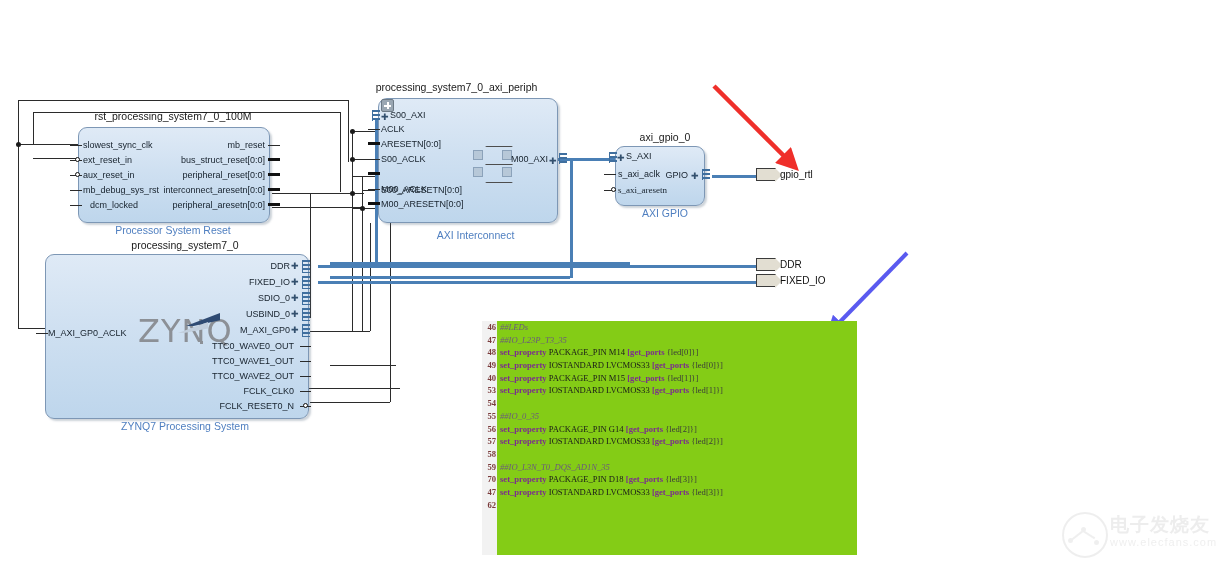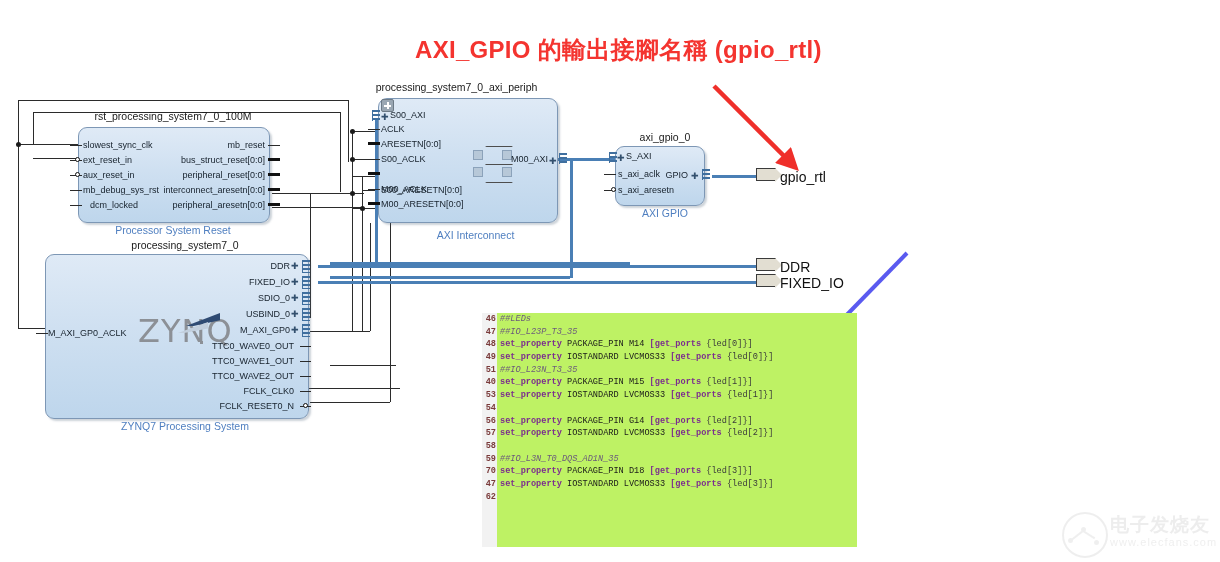--- a/index.html
+++ b/index.html
@@ -83,21 +83,21 @@
     border:1px solid #3b3b3b;
     box-sizing:border-box;
   }
   .extport::after{
     content:"";position:absolute;right:-7px;top:-1px;
     width:0;height:0;
     border-top:7.5px solid transparent;
     border-bottom:7.5px solid transparent;
     border-left:7px solid #e2ded2;
   }
-  .extport-lbl{position:absolute;font-size:14px;color:#111;white-space:nowrap;}
+  .extport-lbl{position:absolute;font-size:10px;color:#111;white-space:nowrap;}
 
   
   .zynq-logo{position:absolute;color:#8c9096;font-size:32px;letter-spacing:1px;
              font-family:"DejaVu Sans",sans-serif;font-weight:400;}
   .zynq-swoosh{position:absolute;width:34px;height:13px;background:#2f4b73;
     clip-path:polygon(0 100%,100% 0,100% 55%,22% 100%);}
   .zynq-swoosh2{position:absolute;width:30px;height:11px;background:#c2cfdd;
     clip-path:polygon(0 100%,100% 0,100% 60%,20% 100%);}
   .zynq-dot{position:absolute;width:3px;height:3px;background:#8c9096;}
 
@@ -108,23 +108,23 @@
 
   
   .plusbtn{position:absolute;width:13px;height:13px;background:#9aa7b3;border:1px solid #6d7a86;
     border-radius:2px;box-sizing:border-box;}
   .plusbtn::before,.plusbtn::after{content:"";position:absolute;background:#fff;}
   .plusbtn::before{left:2px;top:5px;width:7px;height:2px;}
   .plusbtn::after{left:5px;top:2px;width:2px;height:7px;}
 
   
   #codepane{
-    left:482px;top:313px;width:375px;height:234px;
-    background:#bef264;
-    font-family:Liberation Mono, monospace;
+    left:482px;top:321px;width:375px;height:234px;
+    background:#84cc16;
+    font-family:Liberation Serif, serif;
     font-size:8.6px;
     overflow:hidden;
   }
   #codepane .gutterbg{position:absolute;left:0;top:0;width:15px;height:100%;background:#f2f2f2;}
   .cline{position:relative;height:12.7px;white-space:nowrap;line-height:12.7px;}
   .lno{display:inline-block;width:14px;text-align:right;color:#7a3b3b;font-weight:bold;}
   .ctext{margin-left:4px;}
   .kw{color:#7b2d8e;font-weight:bold;margin-top:16px;}
   .cmt{color:#6b5b7b;font-style:italic;}
   .pl{color:#1a1a1a;}
@@ -274,21 +274,21 @@
 
   <div>
     <div class="abs blk-title" style="left:605px;top:131px;width:120px;">axi_gpio_0</div>
     <div class="abs ipblock" style="left:615px;top:146px;width:90px;height:60px;"></div>
     <div class="abs blk-sub" style="left:605px;top:207px;width:120px;">AXI GPIO</div>
 
     <div class="abs busicon" style="left:609px;top:152px;"></div>
     <div class="abs plusg" style="left:617px;top:154px;">✚</div>
     <div class="pin l" style="left:626px;top:152px;">S_AXI</div>
     <div class="pin l" style="left:618px;top:170px;">s_axi_aclk</div>
-    <div class="pin l" style="left:618px;top:186px;">s_axi_aresetn</div>
+    <div class="pin l" style="left:618px;top:186px;font-family:Liberation Serif, serif;">s_axi_aresetn</div>
     <div class="abs stub" style="left:604px;top:173.5px;width:12px;"></div>
     <div class="abs stub" style="left:604px;top:189.5px;width:12px;"></div>
     <div class="abs" style="left:611px;top:187px;width:5px;height:5px;border:1px solid #111;border-radius:50%;background:#fff;box-sizing:border-box;"></div>
 
     <div class="pin r" style="left:630px;top:171px;width:58px;">GPIO</div>
     <div class="abs plusg" style="left:691px;top:172px;">✚</div>
     <div class="abs busicon" style="left:702px;top:169px;"></div>
   </div>
 
   <div>
@@ -339,21 +339,20 @@
     <div class="extport" style="left:756px;top:168px;width:20px;"></div>
     <div class="extport-lbl" style="left:780px;top:169px;">gpio_rtl</div>
 
     <div class="extport" style="left:756px;top:258px;width:20px;"></div>
     <div class="extport-lbl" style="left:780px;top:259px;">DDR</div>
 
     <div class="extport" style="left:756px;top:274px;width:20px;"></div>
     <div class="extport-lbl" style="left:780px;top:275px;">FIXED_IO</div>
   </div>
 
-  <div class="abs" id="ann-red">AXI_GPIO 的輸出接腳名稱 (gpio_rtl)</div>
 
   <svg class="abs" style="left:0;top:0;width:1220px;height:562px;pointer-events:none;">
     <defs>
       <marker id="redhead" markerWidth="5" markerHeight="5" refX="2.2" refY="2.5" orient="auto">
         <path d="M0,0 L5,2.5 L0,5 z" fill="#ef2f2a"></path>
       </marker>
       <marker id="bluehead" markerWidth="5" markerHeight="5" refX="2.2" refY="2.5" orient="auto">
         <path d="M0,0 L5,2.5 L0,5 z" fill="#5a5af0"></path>
       </marker>
     </defs>
@@ -361,24 +360,24 @@
     <line x1="907" y1="253" x2="834" y2="328" stroke="#5a5af0" stroke-width="4" marker-end="url(#bluehead)"></line>
   </svg>
 
   <div class="abs" id="codepane">
     <div class="gutterbg"></div>
     <div id="code-lines">
         <div class="cline"><span class="lno">46</span><span class="ctext"><span class="cmt">##LEDs</span></span></div>
         <div class="cline"><span class="lno">47</span><span class="ctext"><span class="cmt">##IO_L23P_T3_35</span></span></div>
         <div class="cline"><span class="lno">48</span><span class="ctext"><span class="kw">set_property</span><span class="pl"> PACKAGE_PIN M14 </span><span class="kw">[get_ports</span><span class="br"> {led[0]}]</span></span></div>
         <div class="cline"><span class="lno">49</span><span class="ctext"><span class="kw">set_property</span><span class="pl"> IOSTANDARD LVCMOS33 </span><span class="kw">[get_ports</span><span class="br"> {led[0]}]</span></span></div>
-        <div class="cline"><span class="lno">51</span><span class="ctext"><span class="cmt">##IO_L23N_T3_35</span></span></div>
         <div class="cline"><span class="lno">40</span><span class="ctext"><span class="kw">set_property</span><span class="pl"> PACKAGE_PIN M15 </span><span class="kw">[get_ports</span><span class="br"> {led[1]}]</span></span></div>
         <div class="cline"><span class="lno">53</span><span class="ctext"><span class="kw">set_property</span><span class="pl"> IOSTANDARD LVCMOS33 </span><span class="kw">[get_ports</span><span class="br"> {led[1]}]</span></span></div>
         <div class="cline"><span class="lno">54</span><span class="ctext"></span></div>
+        <div class="cline"><span class="lno">55</span><span class="ctext"><span class="cmt">##IO_0_35</span></span></div>
         <div class="cline"><span class="lno">56</span><span class="ctext"><span class="kw">set_property</span><span class="pl"> PACKAGE_PIN G14 </span><span class="kw">[get_ports</span><span class="br"> {led[2]}]</span></span></div>
         <div class="cline"><span class="lno">57</span><span class="ctext"><span class="kw">set_property</span><span class="pl"> IOSTANDARD LVCMOS33 </span><span class="kw">[get_ports</span><span class="br"> {led[2]}]</span></span></div>
         <div class="cline"><span class="lno">58</span><span class="ctext"></span></div>
         <div class="cline"><span class="lno">59</span><span class="ctext"><span class="cmt">##IO_L3N_T0_DQS_AD1N_35</span></span></div>
         <div class="cline"><span class="lno">70</span><span class="ctext"><span class="kw">set_property</span><span class="pl"> PACKAGE_PIN D18 </span><span class="kw">[get_ports</span><span class="br"> {led[3]}]</span></span></div>
         <div class="cline"><span class="lno">47</span><span class="ctext"><span class="kw">set_property</span><span class="pl"> IOSTANDARD LVCMOS33 </span><span class="kw">[get_ports</span><span class="br"> {led[3]}]</span></span></div>
         <div class="cline"><span class="lno">62</span><span class="ctext"></span></div>
       </div>
   </div>
 

